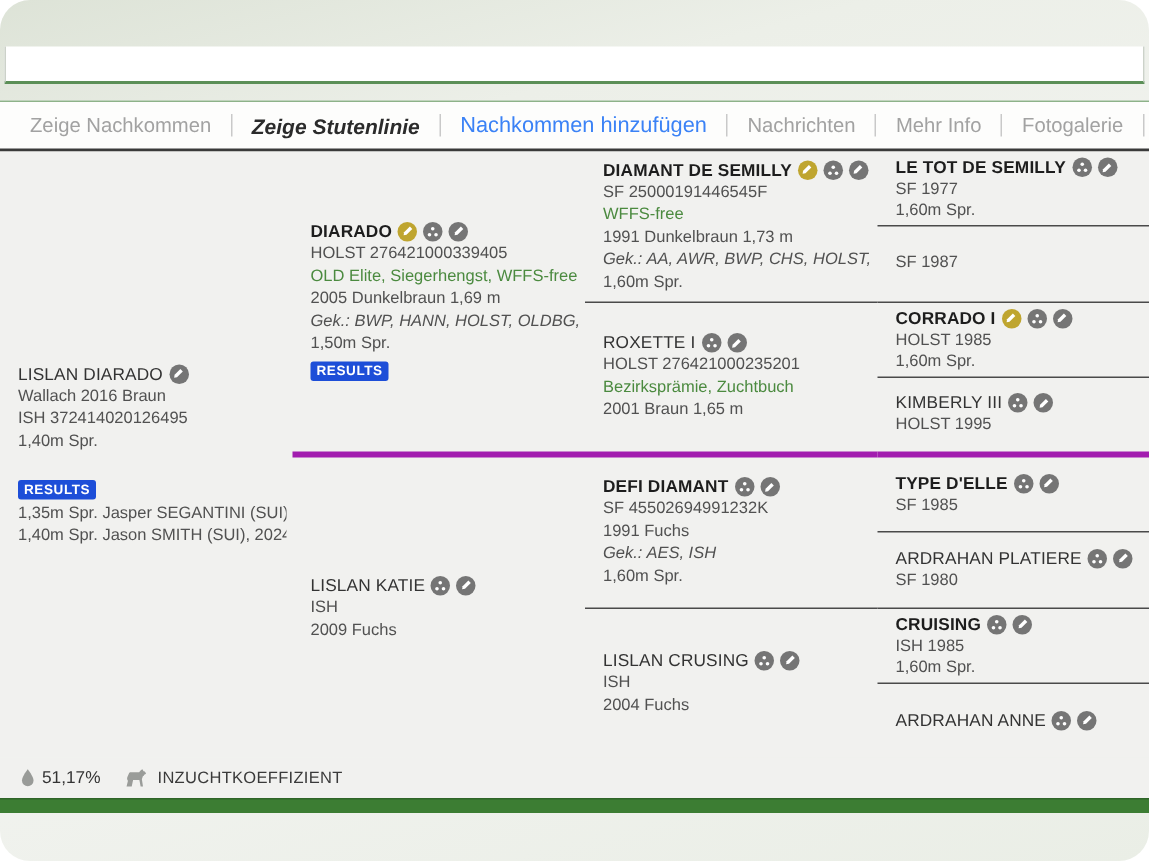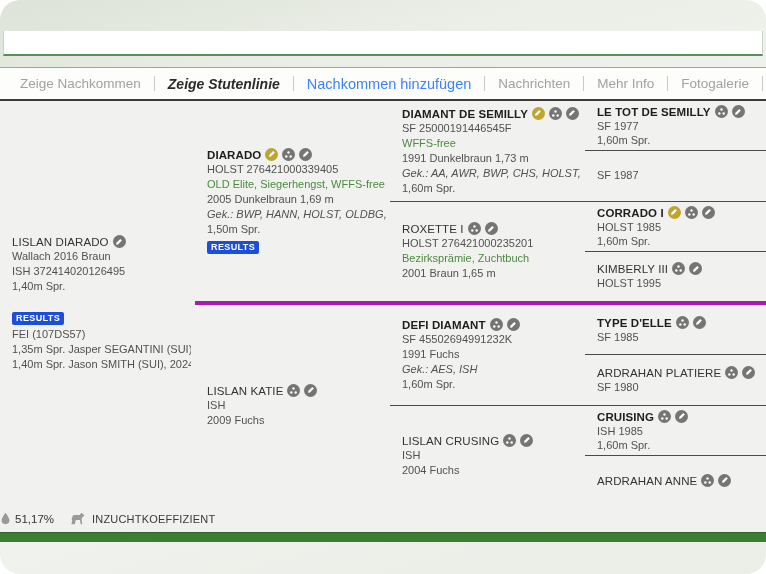--- a/index.html
+++ b/index.html
@@ -40,21 +40,21 @@
   .badge{display:inline-block;background:#1d4ed8;color:#fff;font-size:9px;font-weight:700;
     padding:1px 4px 2px;border-radius:2px;margin:4px 0 2px;width:fit-content;letter-spacing:.4px;}
   .sp{height:14px;flex:0 0 auto;}
   .ic{width:13px;height:13px;border-radius:50%;display:inline-flex;align-items:center;
     justify-content:center;flex:0 0 auto;cursor:pointer;}
   .ic.gray{background:#757575;}
   .ic.yellow{background:#bfa52f;}
 
   
   .coeffrow{position:absolute;left:0;right:0;top:505px;height:27px;background:#f1f1ef;
-    display:flex;align-items:center;box-sizing:border-box;}
+    display:flex;align-items:center;padding-left:13px;box-sizing:border-box;}
   .coeff-val{font-size:11.5px;color:#333;margin-left:4px;}
   .coeff-label{font-size:11px;color:#3a3a3a;margin-left:6px;letter-spacing:.2px;}
   .ic-horse{margin-left:15px;display:inline-flex;}
   .ic-droplet{display:inline-flex;}
 
   .greenbar{position:absolute;left:0;right:0;top:532px;height:10px;background:#3c7d33;
     border-top:1px solid #2f6428;box-sizing:border-box;}
 </style>
 </head>
 <body>
@@ -90,21 +90,20 @@
               <svg viewBox="0 0 12 12" width="8" height="8">
                 <path fill="#fff" d="M7.9 1.5l2.4 2.4-5.8 5.8-2.9.5.5-2.9z"></path>
               </svg>
             </span>
           </div>
           <div class="line">Wallach 2016 Braun</div>
           <div class="line">ISH 372414020126495</div>
           <div class="line">1,40m Spr.</div>
           <div class="sp"></div>
           <span class="badge">RESULTS</span>
-          <div class="line">FEI (107DS57)</div>
           <div class="line">1,35m Spr. Jasper SEGANTINI (SUI), 2024</div>
           <div class="line">1,40m Spr. Jason SMITH (SUI), 2024</div>
         </div>
       </div>
       <div class="col g2">
         <div class="cell div major">
           <div class="name-row">
             <span class="nm b">DIARADO</span>
             <span class="ic yellow">
               <svg viewBox="0 0 12 12" width="8" height="8">

